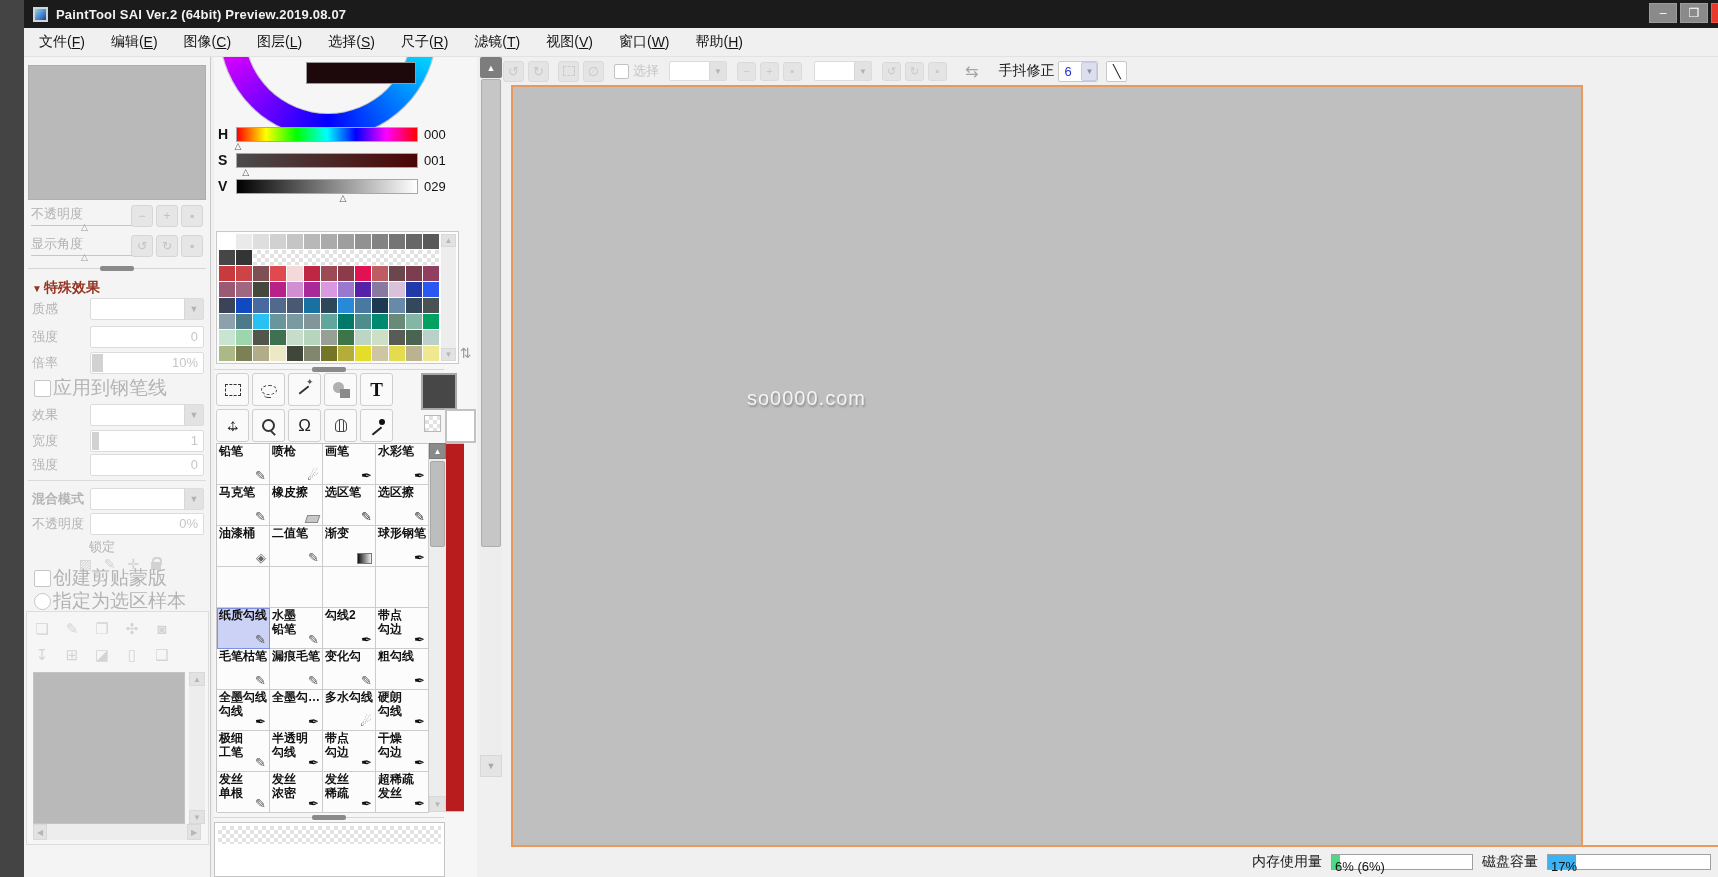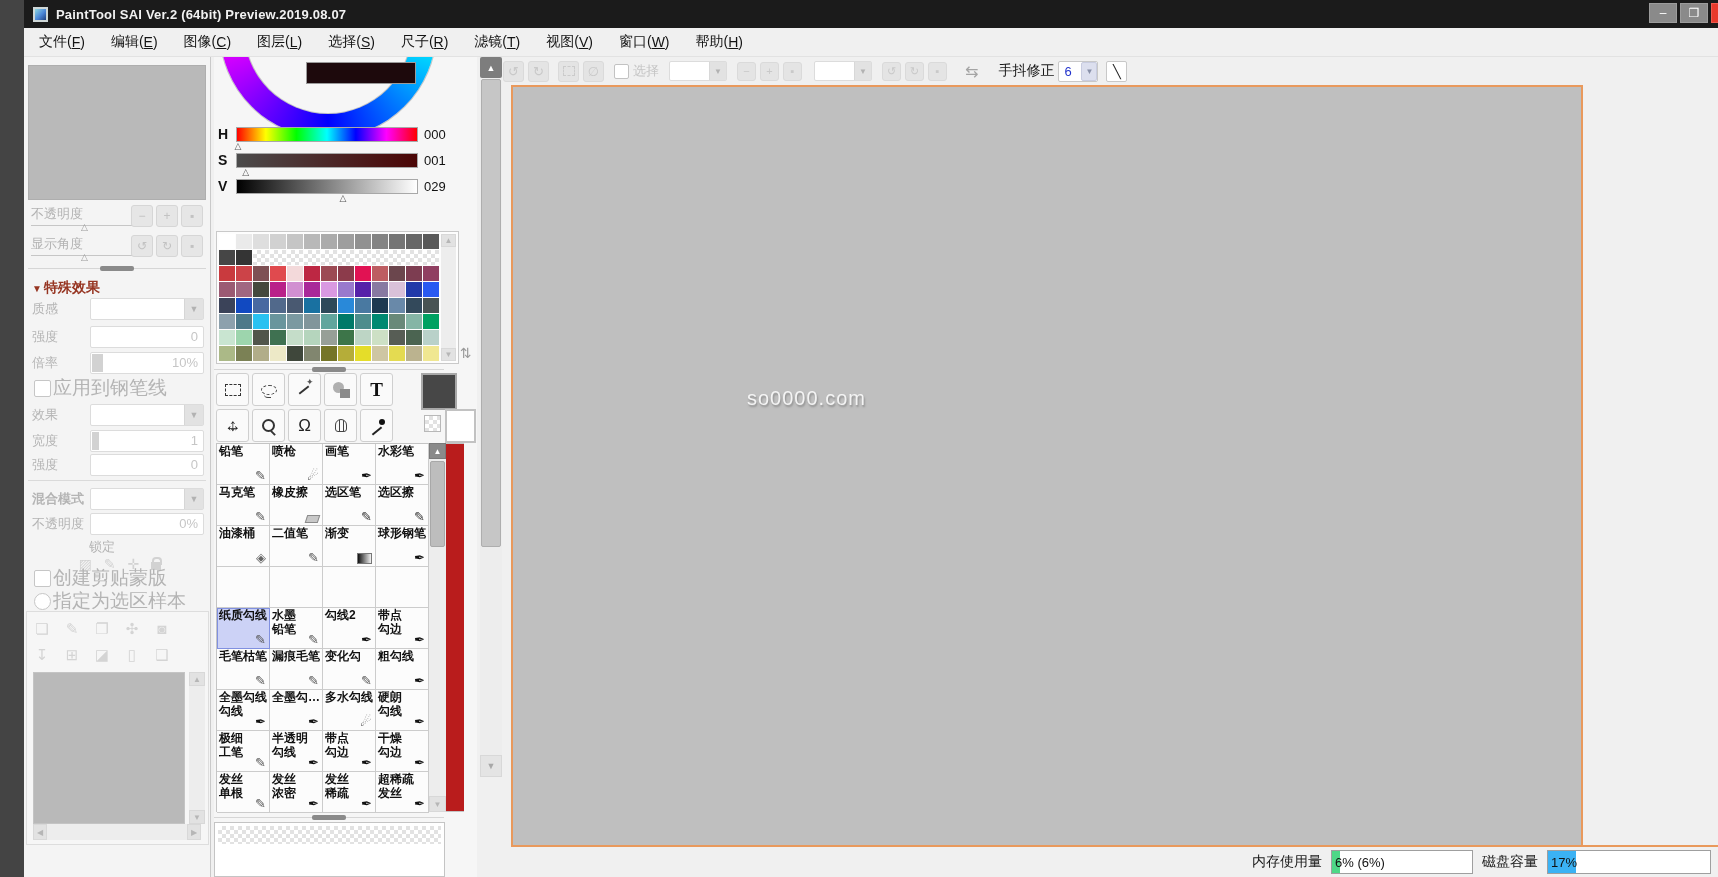--- a/index.html
+++ b/index.html
@@ -117,21 +117,21 @@
   .stroke-btn{width:21px;height:21px;background:#fff;border:1px solid #c8c8c8;border-radius:2px;color:#222;font-size:13px;display:flex;align-items:center;justify-content:center;margin-left:4px;}
   .dashed-sq{width:12px;height:10px;border:1px dashed #cbcbcb;}
 
   
   .canvas{position:absolute;left:487px;top:28px;width:1072px;height:762px;background:#bfbfbf;border:2px solid #e9995c;}
   .orange-ext{position:absolute;left:1559px;top:788px;width:159px;height:2px;background:#e9995c;}
   .watermark{position:absolute;left:234px;top:300px;font-size:20px;font-weight:normal;color:rgba(250,250,250,0.92);text-shadow:1px 2px 2px rgba(110,110,110,0.65);letter-spacing:1px;}
 
   
   .statusbar{position:absolute;left:1228px;top:792px;width:486px;height:26px;display:flex;align-items:center;gap:9px;font-size:14px;color:#1a1a1a;}
-  .meter{position:relative;height:24px;background:#fff;border:1px solid #9f9f9f;}
+  .meter{position:relative;height:16px;background:#fff;border:1px solid #9f9f9f;}
   .meter .fill{position:absolute;left:0;top:0;bottom:0;}
   .meter .mtext{position:absolute;left:3px;top:4px;font-size:13px;color:#111;white-space:nowrap;}
 
   
   .icon-rect-select{width:16px;height:12px;border:1px dashed #333;}
   .icon-lasso{width:16px;height:10px;border:1px dashed #444;border-radius:50%;position:relative;}
   .icon-lasso::after{content:"";position:absolute;left:2px;bottom:-4px;width:7px;height:4px;border-bottom:1px solid #444;border-radius:0 0 0 4px;}
   .icon-magic-wand{position:relative;width:18px;height:18px;}
   .icon-magic-wand::before{content:"";position:absolute;left:2px;top:8px;width:12px;height:2px;background:#333;transform:rotate(-38deg);}
   .icon-magic-wand::after{content:"✦";position:absolute;right:0px;top:-4px;font-size:9px;color:#555;}

